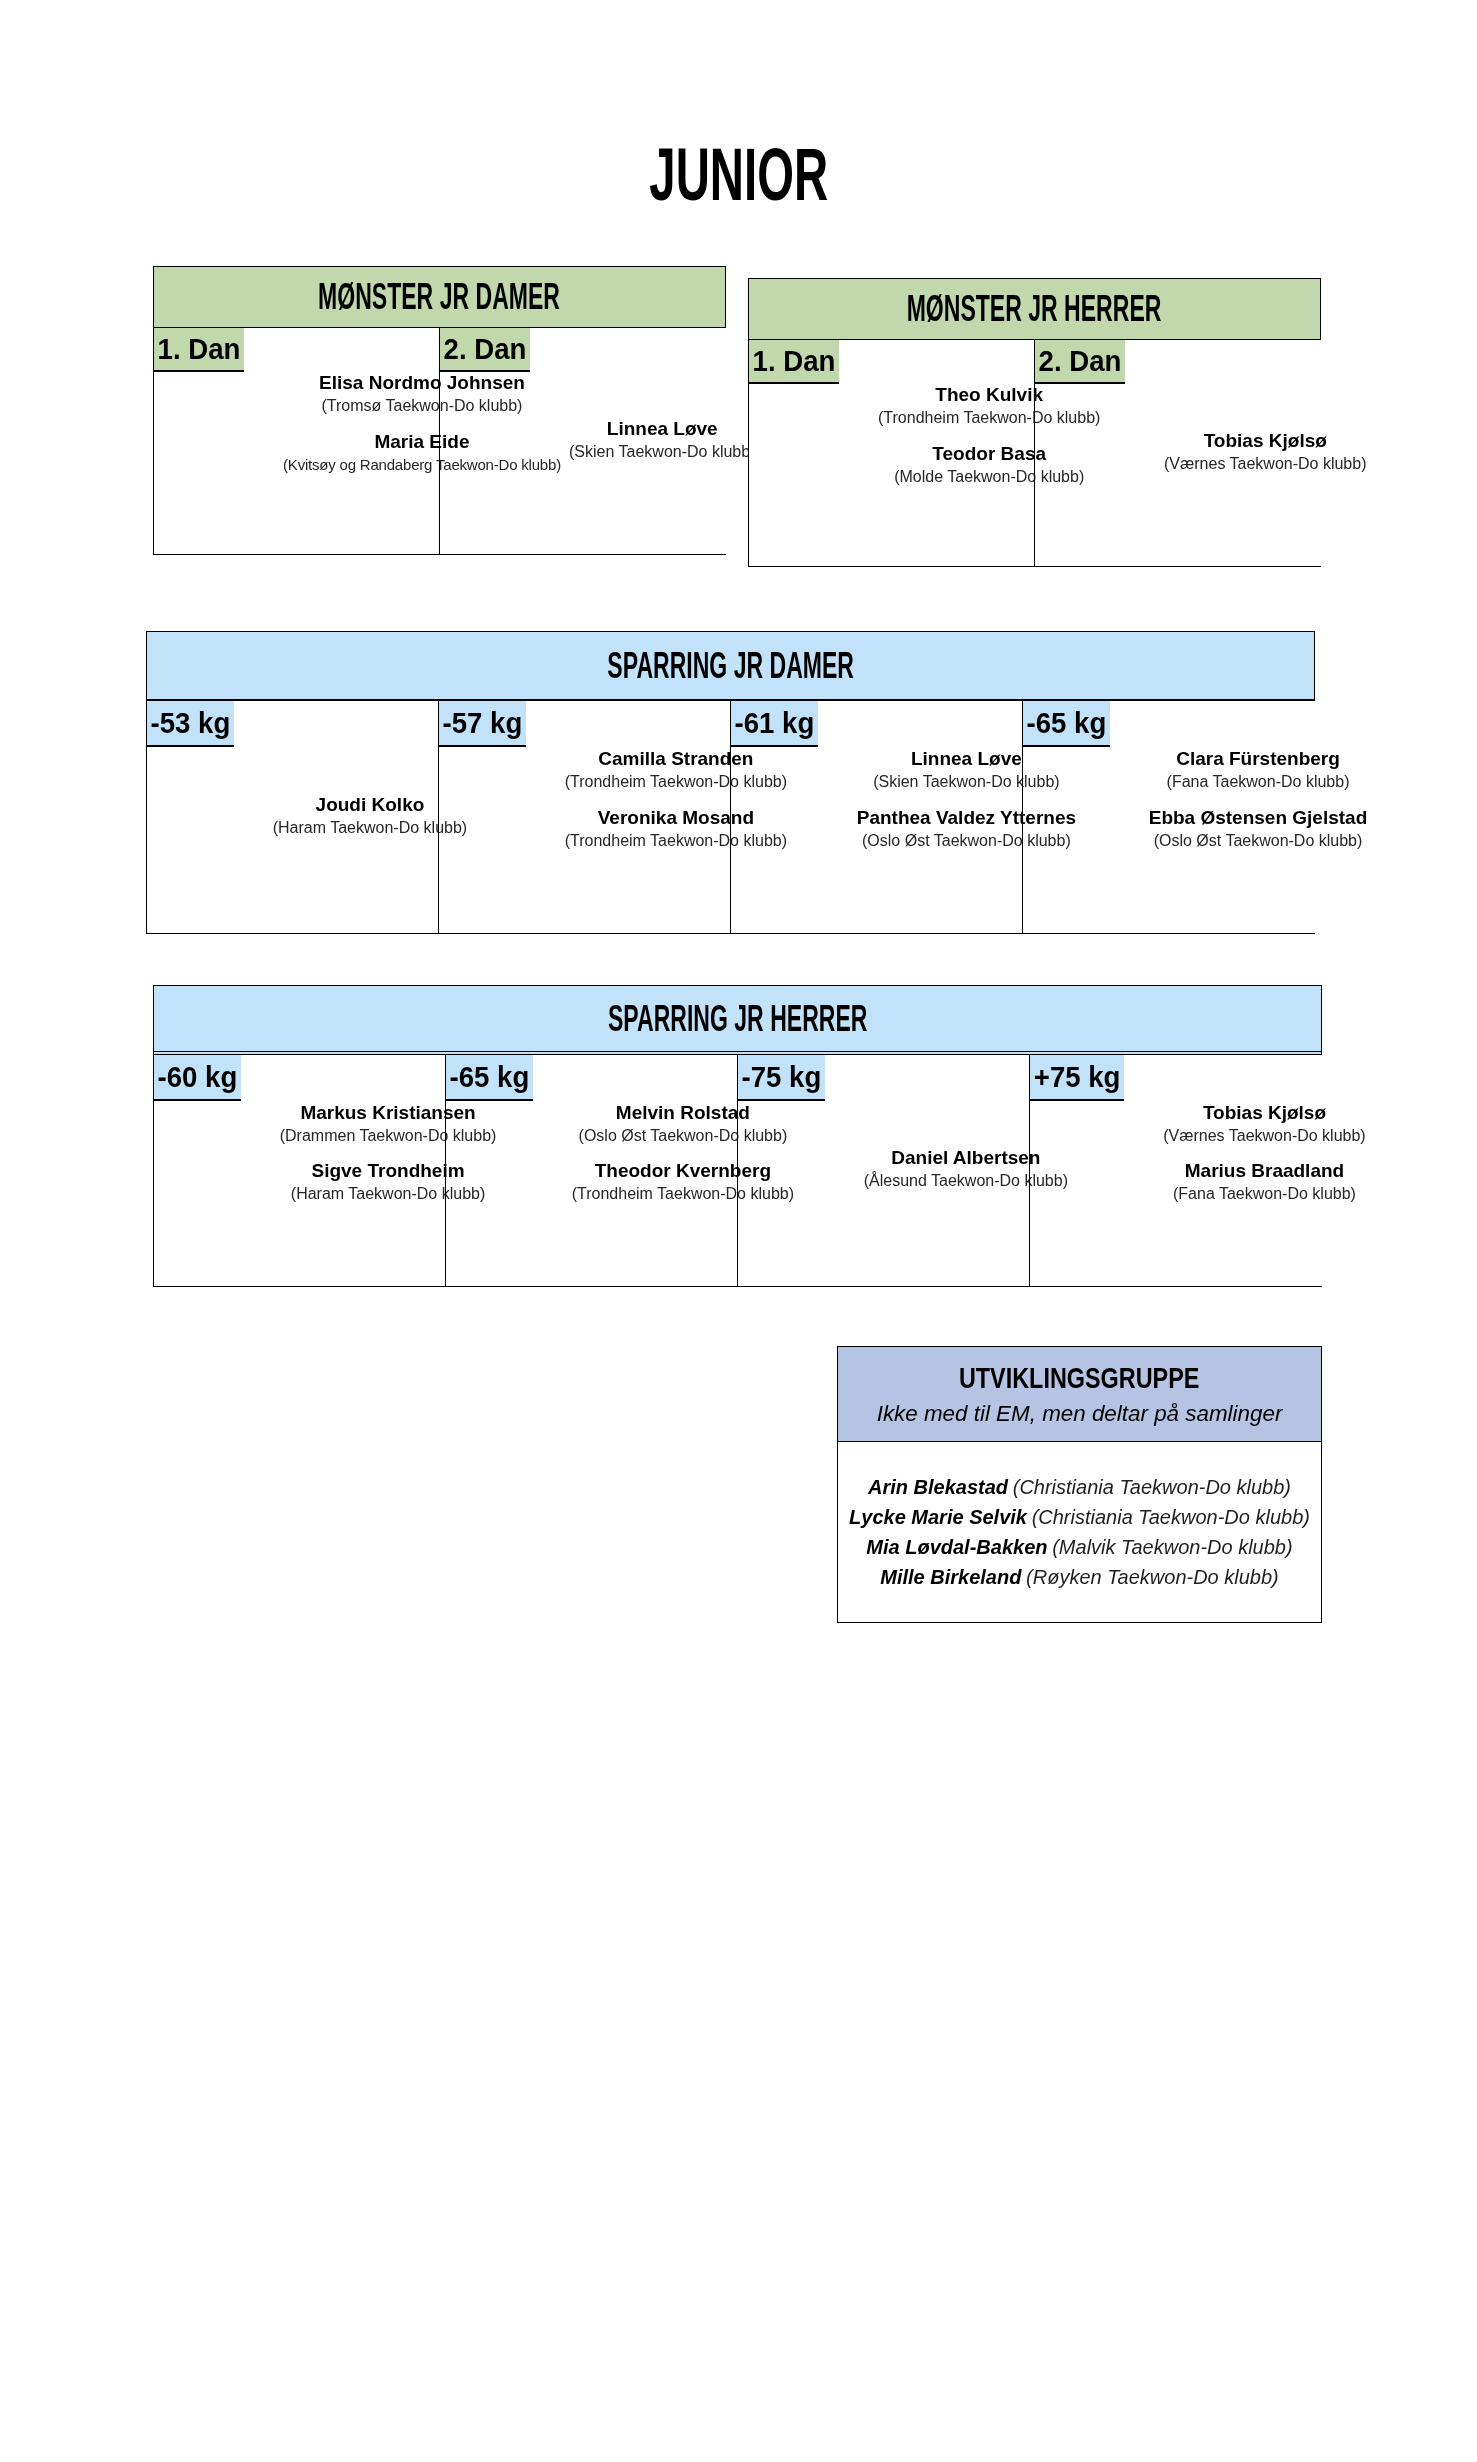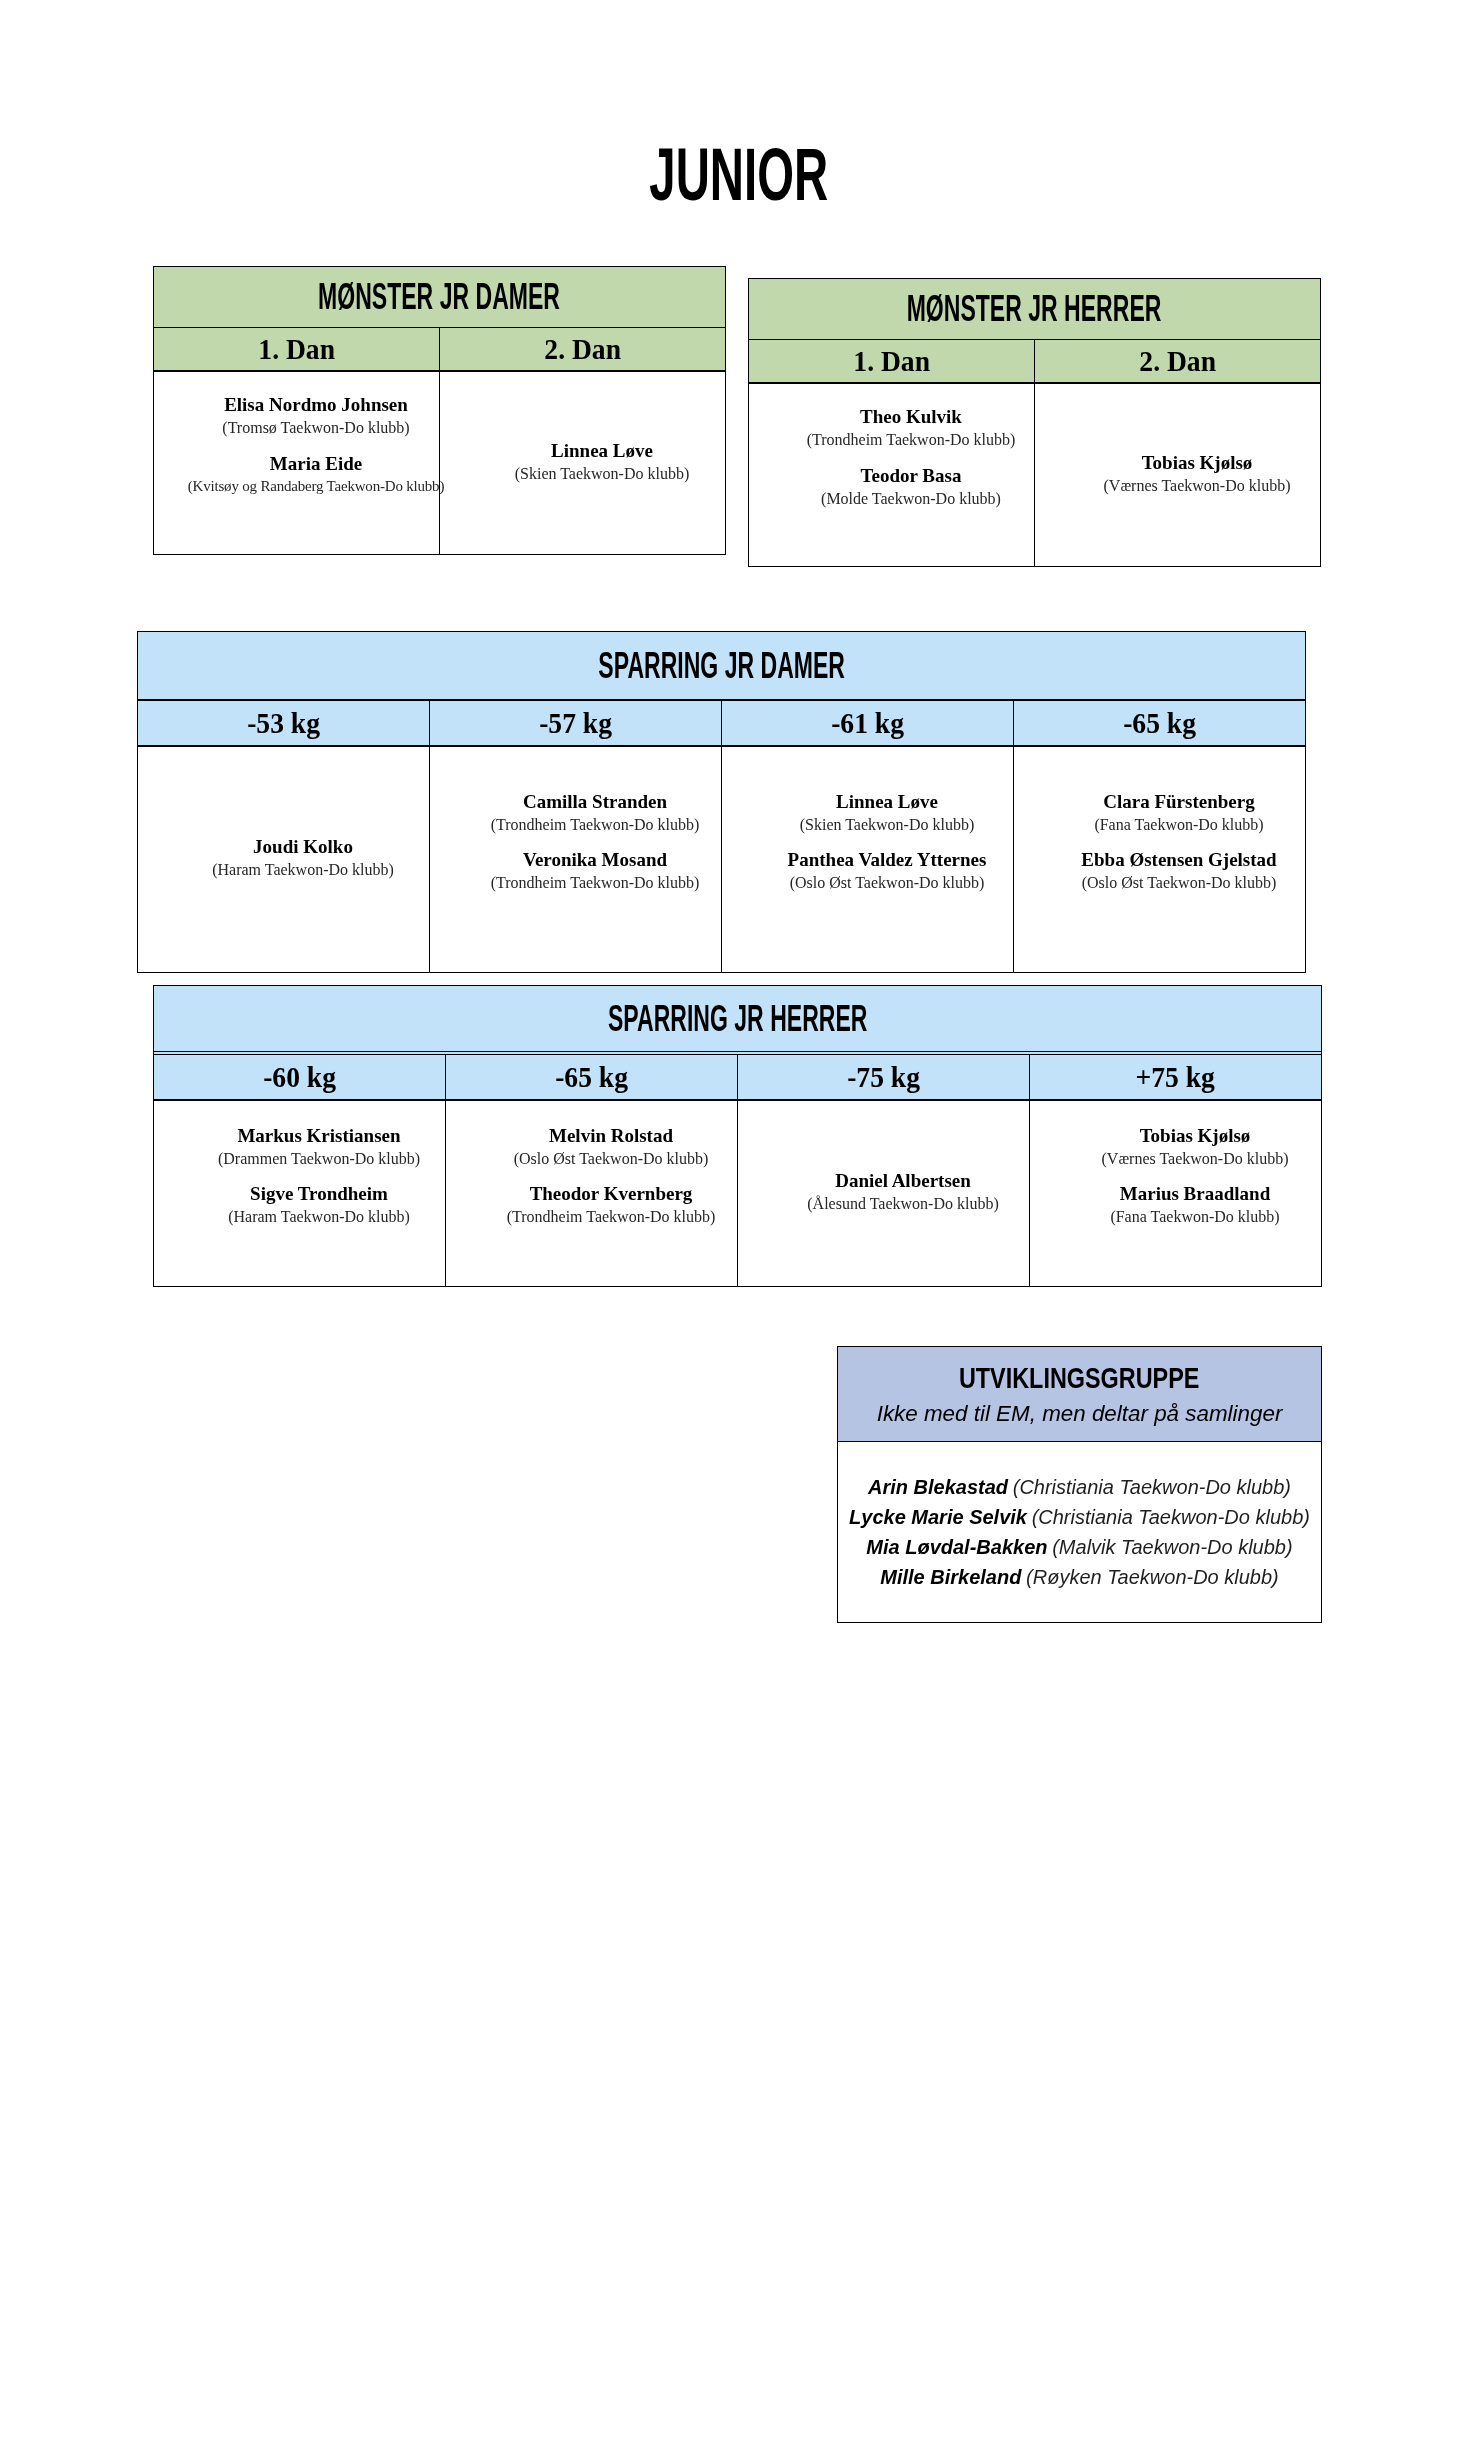--- a/index.html
+++ b/index.html
@@ -22,21 +22,21 @@
   
   .tbl{position:absolute;border:1.6px solid var(--line);display:flex;flex-direction:column;background:#fff;}
   .tbl-title{flex:none;display:flex;align-items:center;justify-content:center;
     font-weight:700;font-size:36px;background:var(--hdr);}
   .tbl-title .sx{transform:scaleX(.64);}
   .t-monster .tbl-title{height:61px;border-bottom:1.6px solid var(--line);}
   .t-sparring .tbl-title{height:69px;border-bottom:2.6px solid var(--line);}
   .tbl.double-sep .tbl-title{border-bottom:4.7px double var(--line);}
 
   .cols{flex:1;display:flex;min-height:0;}
-  .col{flex:1 1 0;display:flex;flex-direction:column;min-width:0;font-family:Liberation Serif, serif;}
+  .col{flex:1 1 0;display:flex;flex-direction:row;min-width:0;}
   .col + .col{border-left:1px solid var(--line);}
   .col-hdr{flex:none;display:flex;align-items:center;justify-content:center;
     background:var(--hdr);border-bottom:2.6px solid var(--line);
     font-weight:700;font-size:30px;}
   .col-hdr .sx{transform:scaleX(.92);}
   .t-monster .col-hdr{height:44px;}
   .t-sparring .col-hdr{height:46px;}
 
   .col-body{flex:1;display:flex;flex-direction:column;align-items:center;justify-content:center;
     gap:13.6px;padding-bottom:36px;background:#fff;margin-left:39px;}
@@ -44,21 +44,21 @@
   .entry{text-align:center;}
   .name{font-size:19px;line-height:23px;font-weight:700;color:#000;white-space:nowrap;}
   .club{font-size:16px;line-height:21px;margin-top:1px;font-weight:400;color:#262626;white-space:nowrap;}
   .club-tight{font-size:15px;letter-spacing:-0.2px;}
 
   .green-tbl{--hdr:var(--green);}
   .blue-tbl{--hdr:var(--blue);}
 
   #tbl-monster-damer{left:153px;top:266px;width:573px;height:289px;}
   #tbl-monster-herrer{left:748px;top:278px;width:573px;height:289px;}
-  #tbl-sparring-damer{left:137px;top:631px;width:1169px;height:342px;justify-content:flex-end;}
+  #tbl-sparring-damer{left:146px;top:631px;width:1169px;height:303px;justify-content:flex-end;}
   #tbl-sparring-herrer{left:153px;top:985px;width:1169px;height:302px;}
 
   
   #dev-box{position:absolute;left:837px;top:1346px;width:485px;height:277px;
     border:1.6px solid var(--line);display:flex;flex-direction:column;background:#fff;}
   .dev-hdr{flex:none;height:95px;background:var(--lav);border-bottom:1.6px solid var(--line);
     display:flex;flex-direction:column;align-items:center;justify-content:center;gap:8.3px;}
   .dev-title{font-weight:700;font-size:30px;line-height:31px;}
   .dev-title .sx{transform:scaleX(.78);}
   .dev-sub{font-style:italic;font-size:22.4px;line-height:25px;color:#000;white-space:nowrap;}

